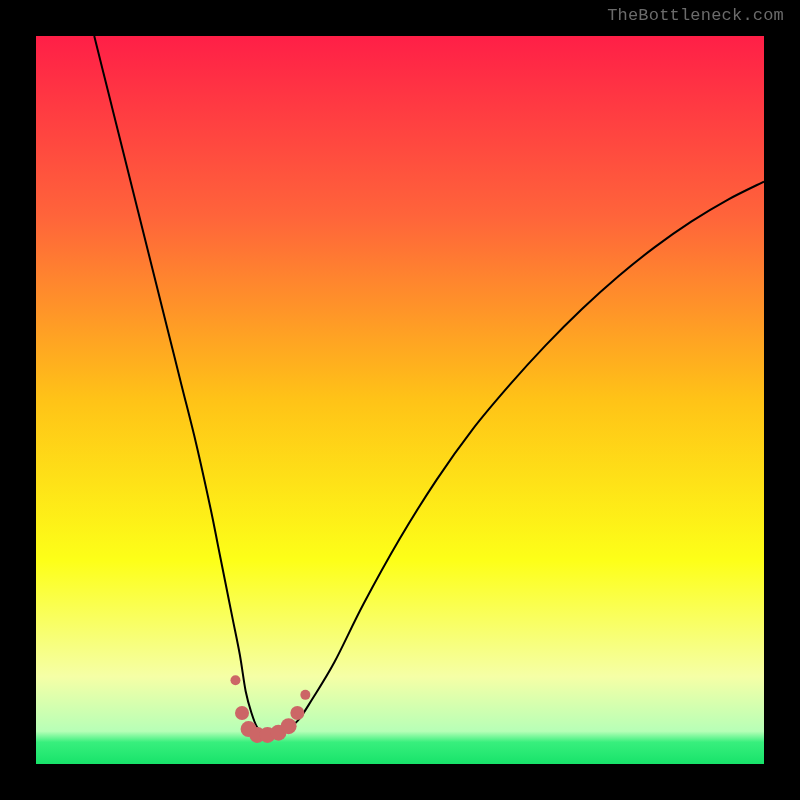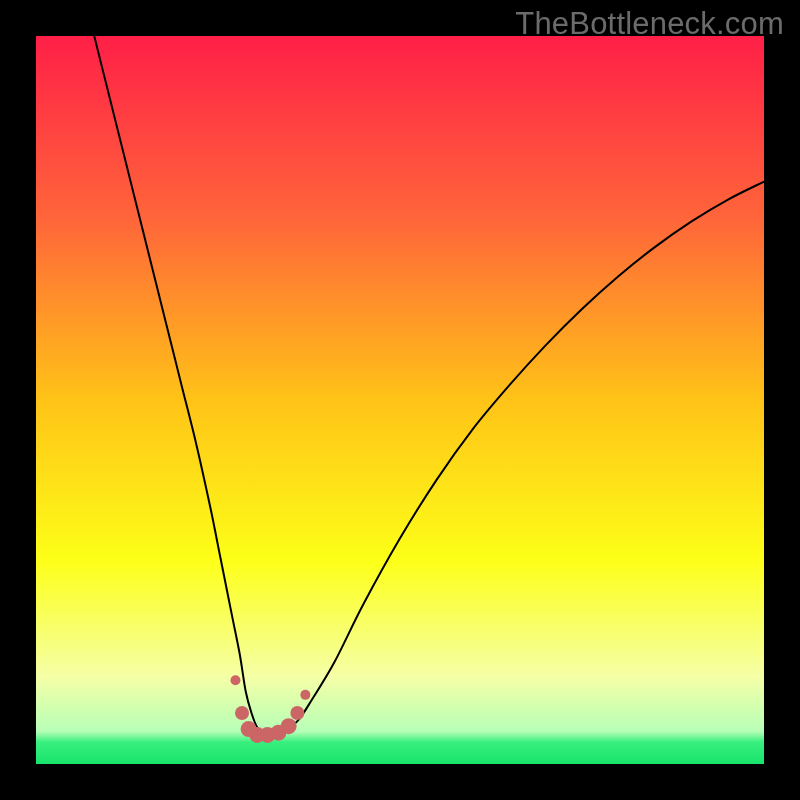--- a/index.html
+++ b/index.html
@@ -25,23 +25,24 @@
     top: 36px;
     width: 728px;
     height: 728px;
     
   }
   .watermark {
     position: absolute;
     top: 6px;
     right: 16px;
     color: #6b6b6b;
-    font-size: 31px;
+    font-size: 17px;
     font-weight: 500;
     letter-spacing: 0.2px;
+    font-family: Liberation Mono, monospace;
   }
 </style>
 </head>
 <body>
 
 <div class="frame">
   <div class="watermark">TheBottleneck.com</div>
   <div class="plot">
     <svg id="chart-svg" width="728" height="728" viewBox="0 0 728 728">
       <defs>

